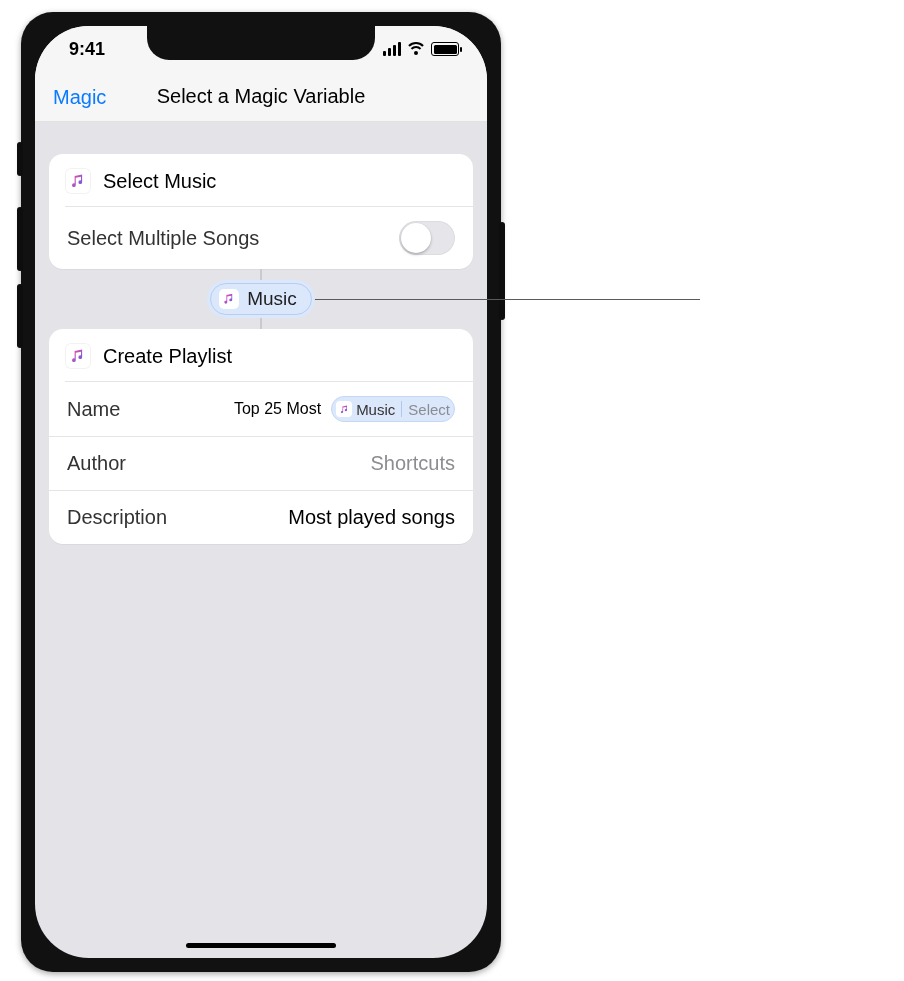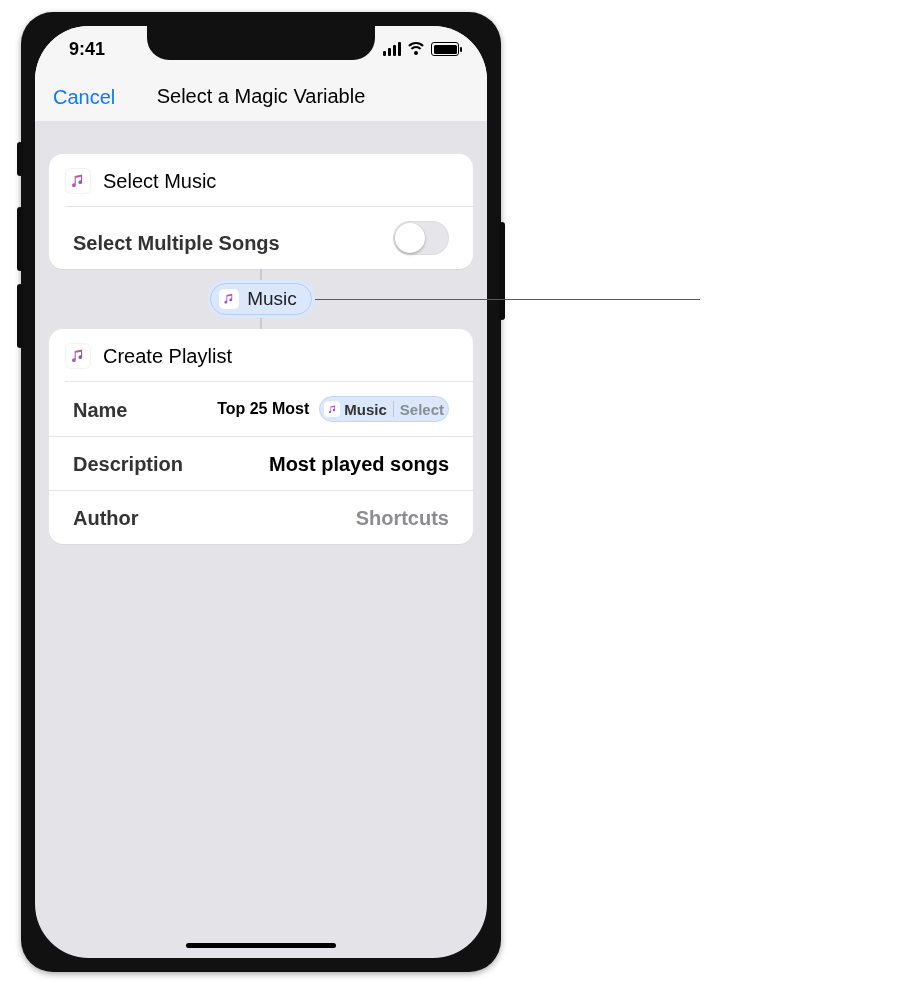--- a/index.html
+++ b/index.html
@@ -94,22 +94,22 @@
     width:26px; height:26px; border-radius:6px; background:#fff;
     display:flex; align-items:center; justify-content:center;
     box-shadow: 0 0 0 1px rgba(0,0,0,.05) inset;
   }
   .music-ico svg{ width:18px; height:18px; }
   .card-title{ font-size:20px; color:#000; font-weight:500; }
 
   .divider{ height:1px; background: rgba(0,0,0,.10); margin-left:16px; }
 
   .row{
-    display:flex; align-items:flex-end; justify-content:space-between;
-    padding: 14px 24px; min-height:54px;font-weight:bold;
+    display:flex; align-items:center; justify-content:space-between;
+    padding: 14px 18px; min-height:54px;
   }
   .row .label{ font-size:20px; color:#333; }
   .row .value{ font-size:20px; color:#8c8c91; }
   .row .valline{ display:flex; align-items:center; gap:10px; }
 
   
   .switch{
     width:56px; height:34px; background:#e5e5ea; border-radius:17px; position:relative;
     box-shadow: inset 0 0 0 1px rgba(0,0,0,.04);
   }
@@ -198,21 +198,21 @@
         <div class="wifi">
             <span></span>
           </div>
         <div class="battery">
             <span></span>
           </div>
       </div>
     </div>
 
     <div class="navbar">
-      <span class="cancel">Cancel</span>
+      <span class="cancel">Magic</span>
       <span class="title">Select a Magic Variable</span>
     </div>
 
     <div class="content">
 
       <div class="card">
         <div class="card-header">
           <span class="music-ico">
               <svg>
                 <use href="#note"></use>
@@ -263,27 +263,27 @@
                     </svg>
                   </span>
                 <span>Music</span>
                 <span class="sep"></span>
                 <span class="sub">Select</span>
               </span>
             </span>
           </div>
 
           <div class="row">
+            <span class="label">Author</span>
+            <span class="value">Shortcuts</span>
+          </div>
+
+          <div class="row">
             <span class="label">Description</span>
             <span class="value" style="color:#000">Most played songs</span>
-          </div>
-
-          <div class="row">
-            <span class="label">Author</span>
-            <span class="value">Shortcuts</span>
           </div>
         </div>
       </div>
     </div>
 
     <div class="home-ind"></div>
   </div>
 </div>
 
 <div id="callout" class="callout" style="left: 313.812px; top: 299px; width: 386.188px;"></div>

